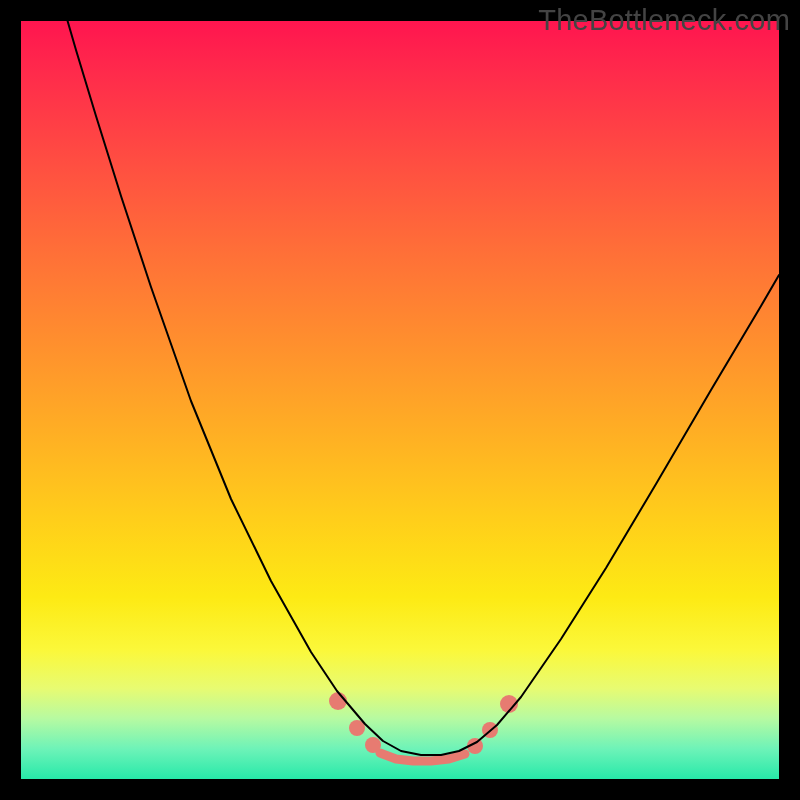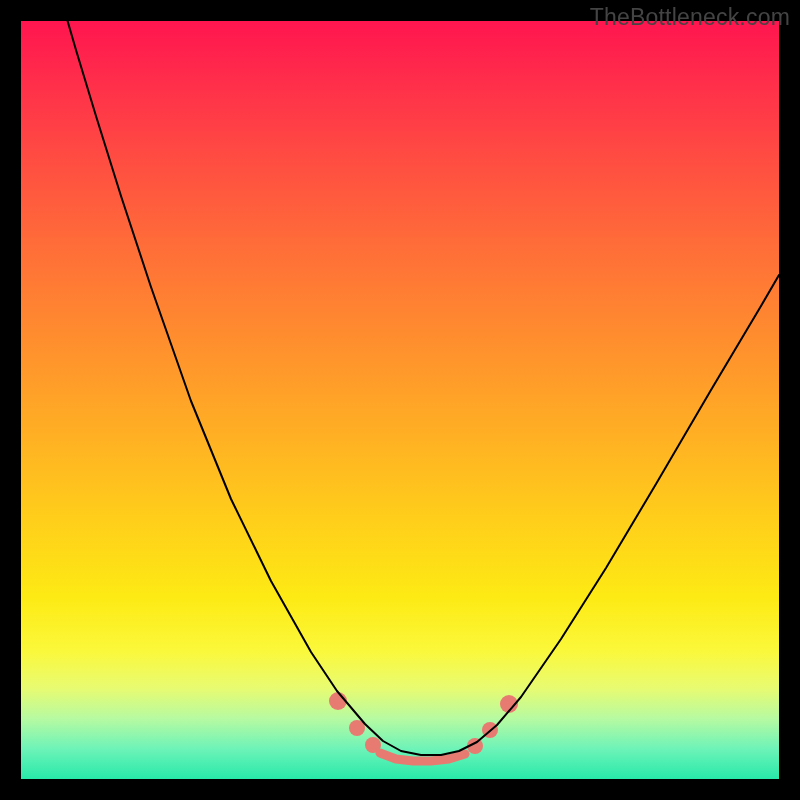--- a/index.html
+++ b/index.html
@@ -38,21 +38,21 @@
       #b7faa1 92%,
       #6ef3b8 96%,
       #27e9a9 100%
     );
   }
   .watermark {
     position: absolute;
     top: 4px;
     right: 10px;
     color: #444;
-    font-size: 23px;
+    font-size: 29px;
     font-weight: 500;
     letter-spacing: 0.2px;
     user-select: none;
   }
   svg.curve {
     position: absolute;
     left: 0;
     top: 0;
     width: 758px;
     height: 758px;

